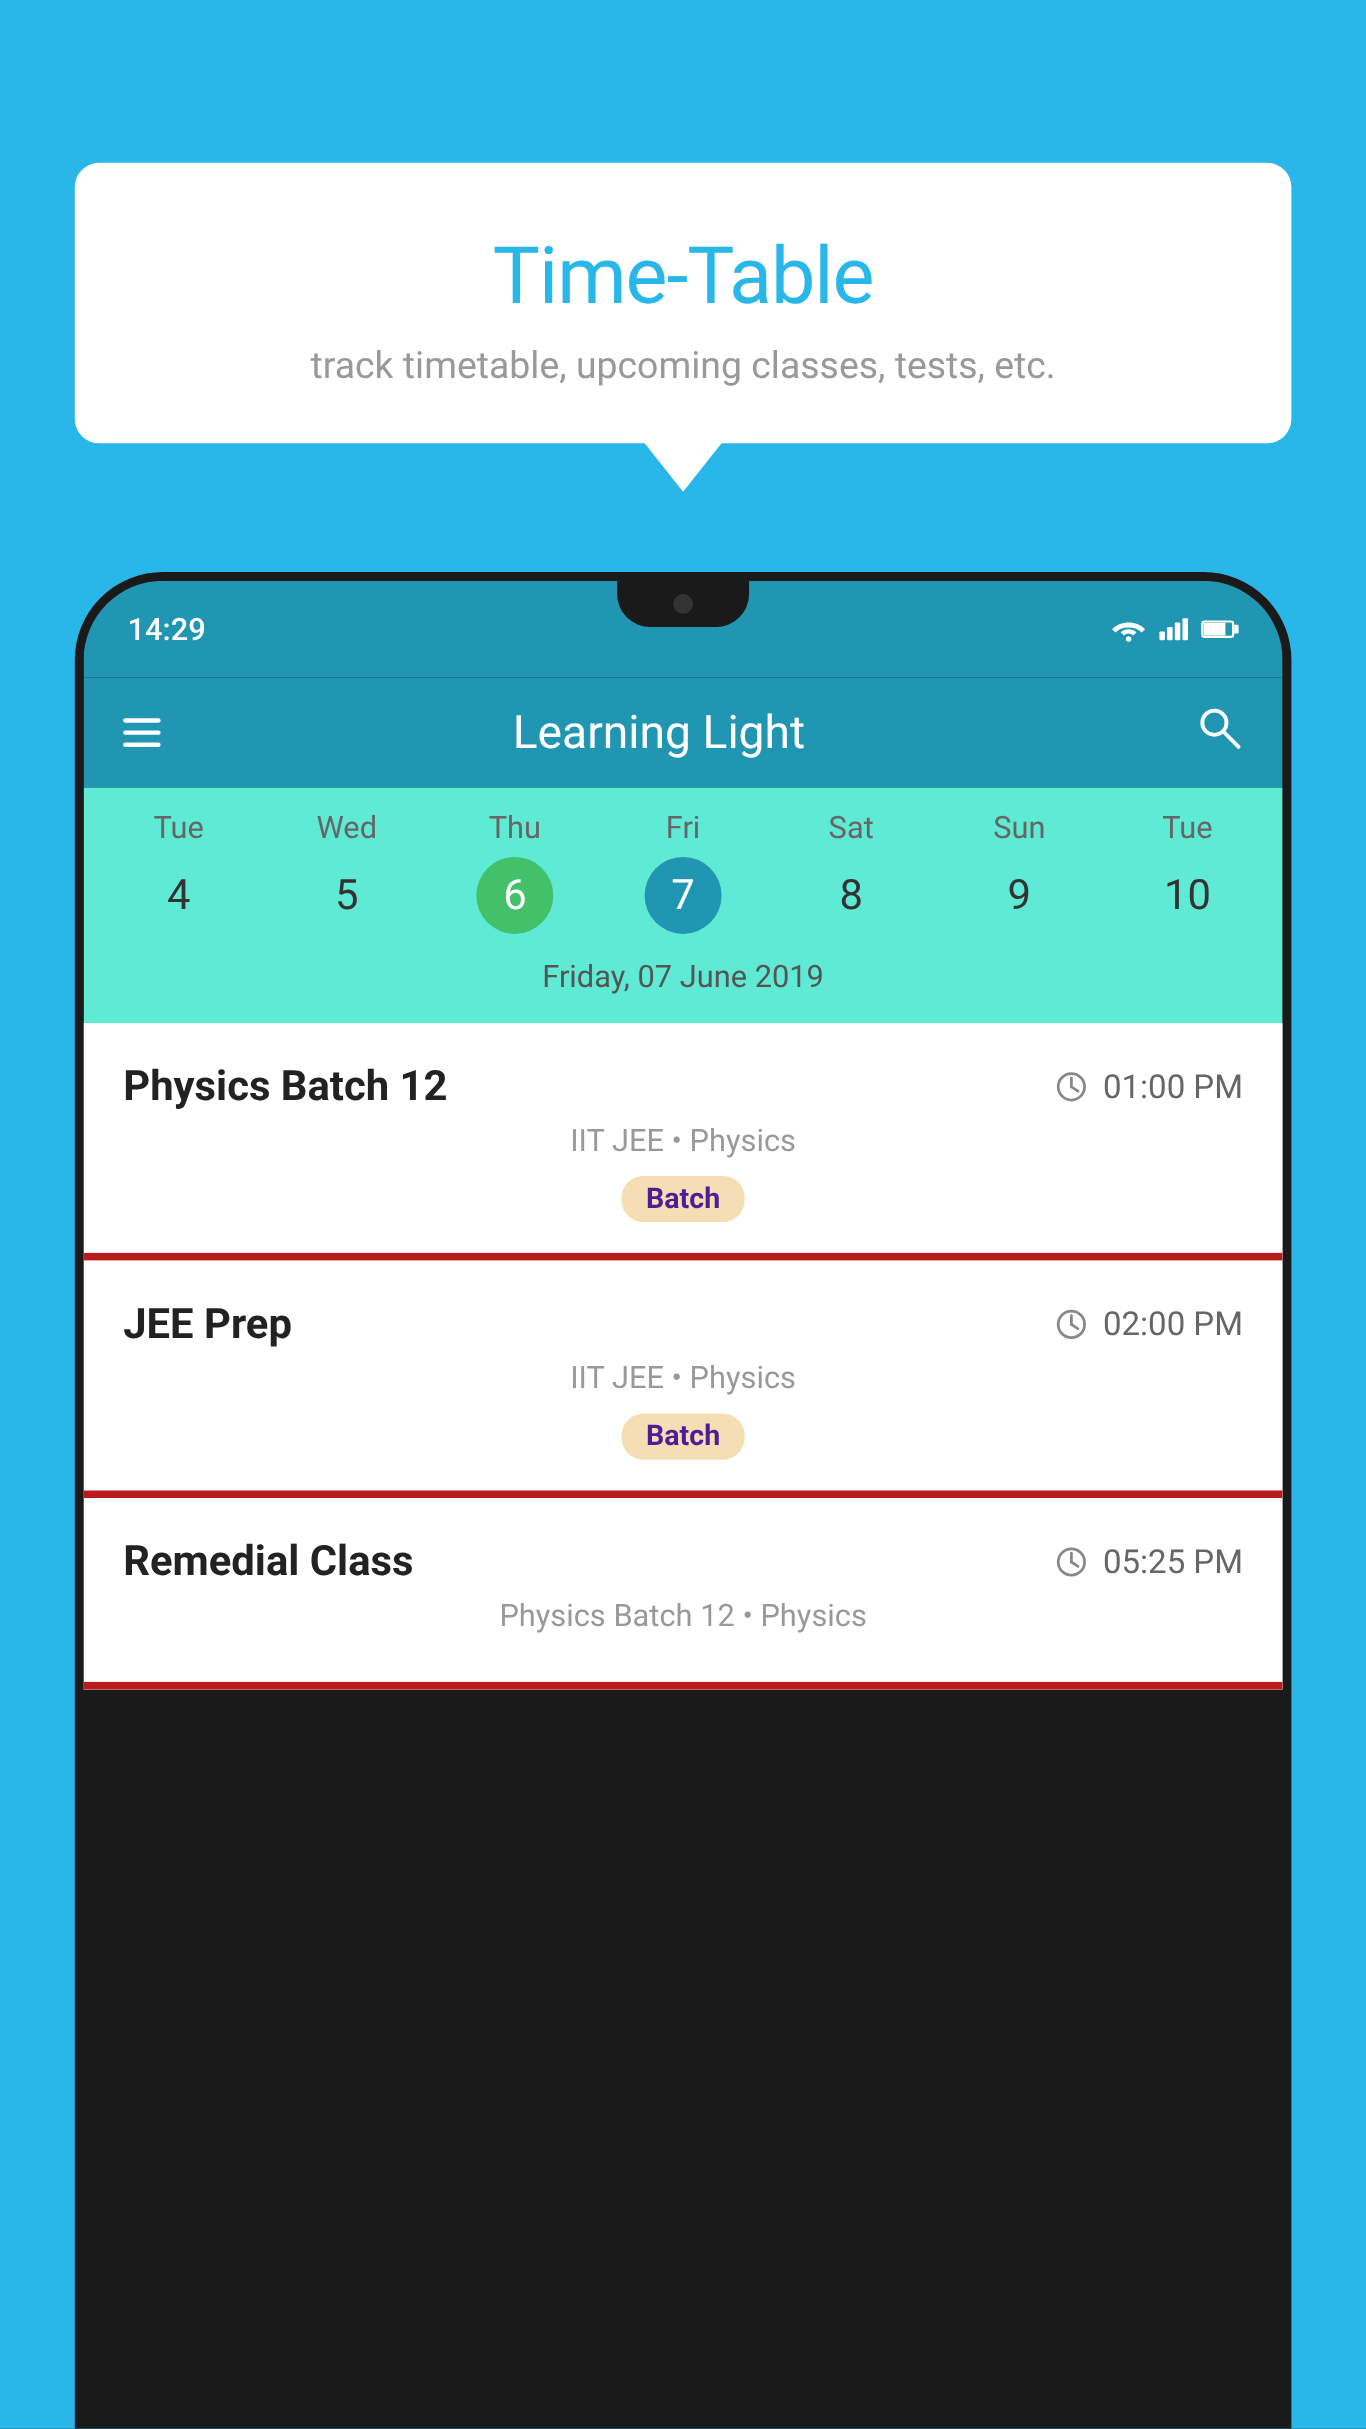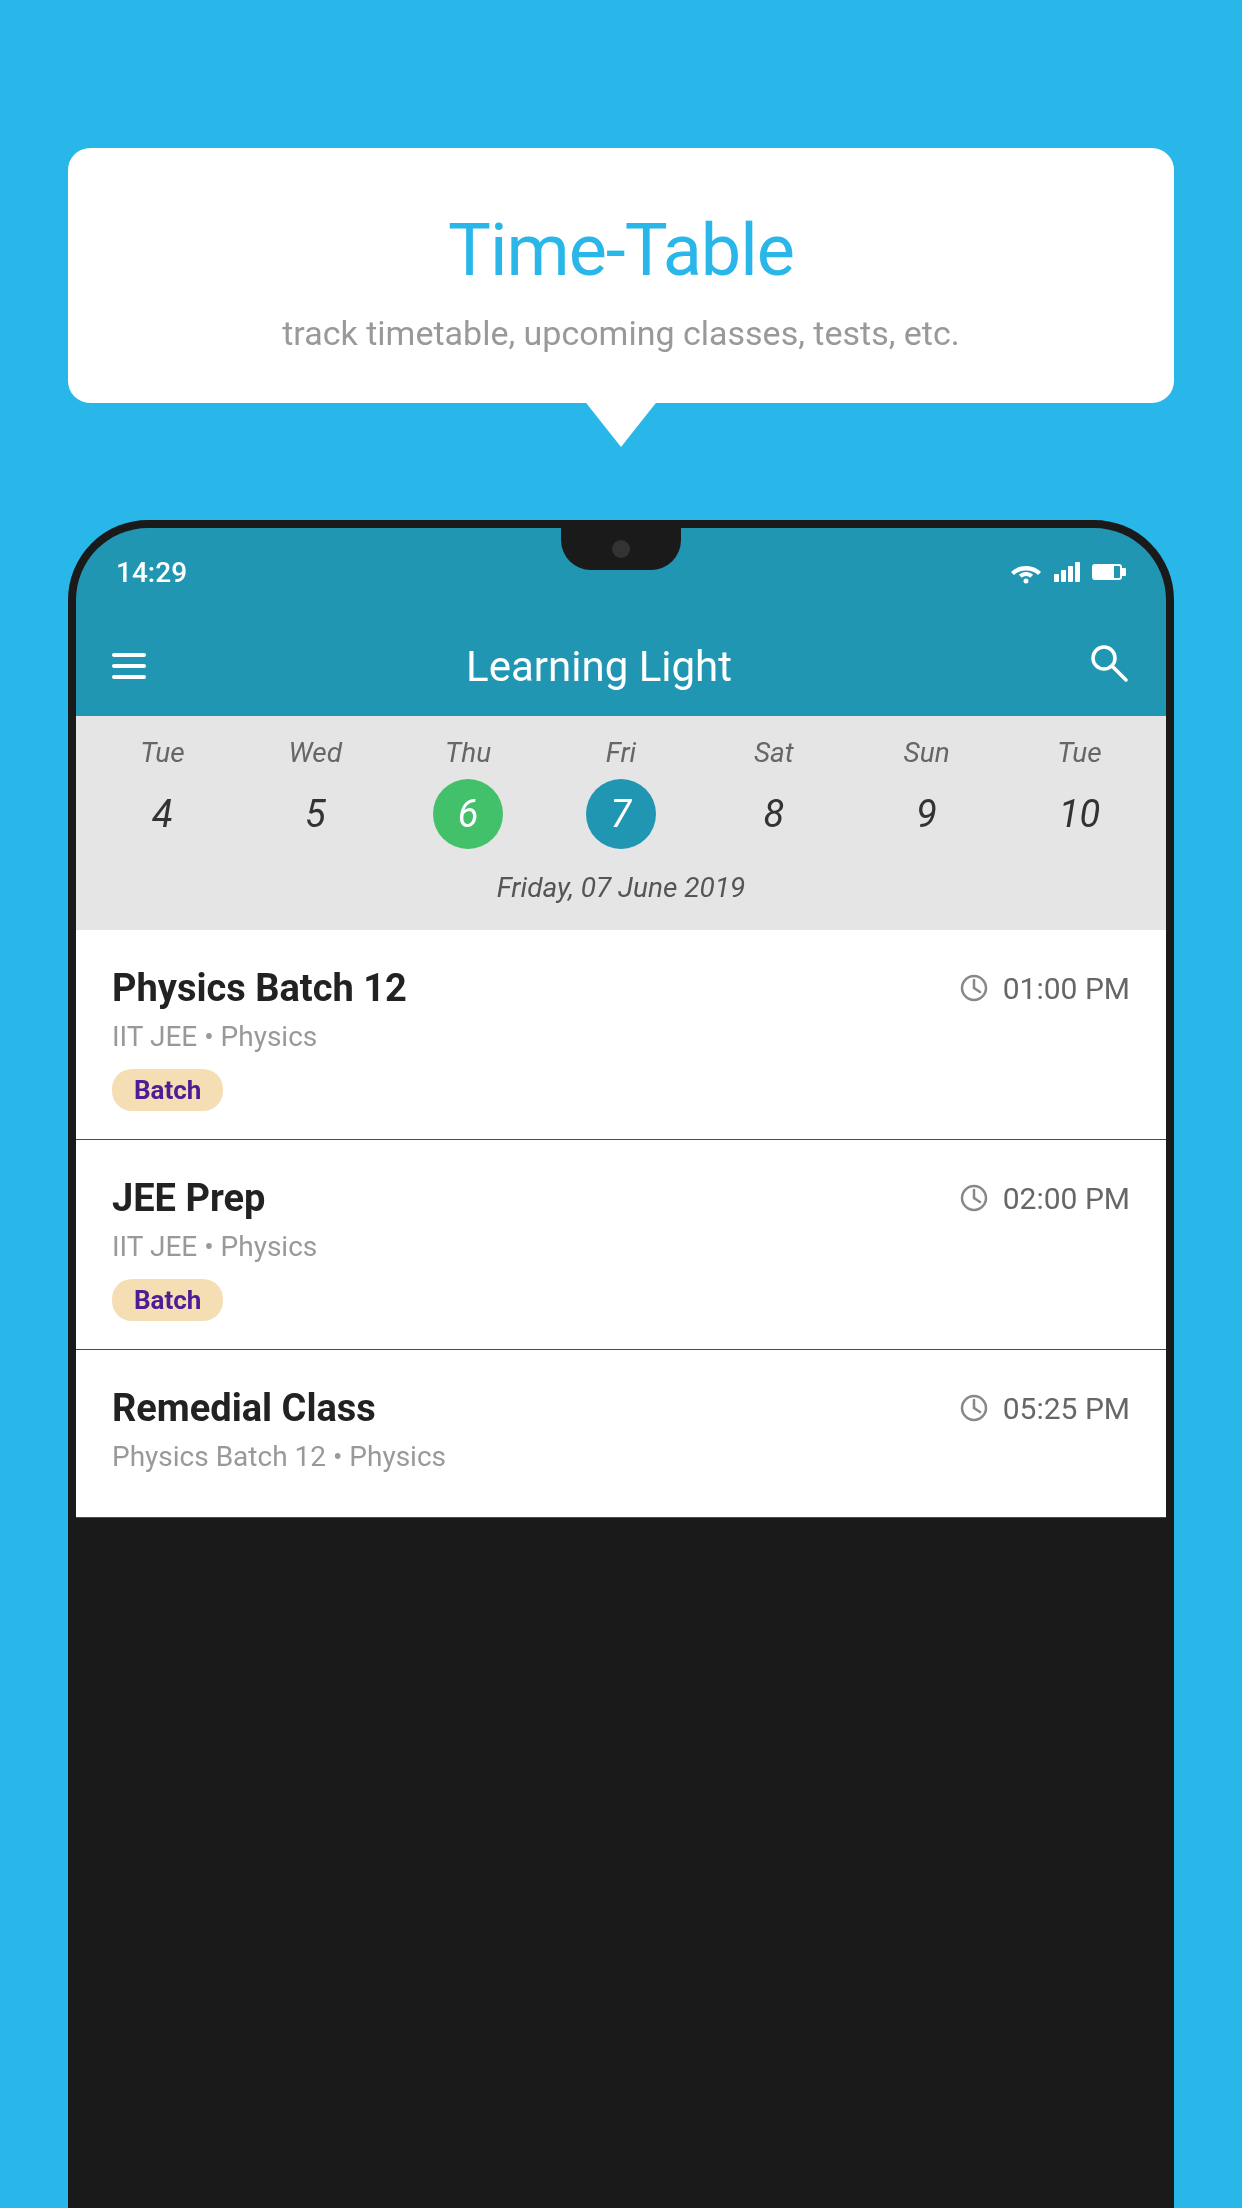--- a/index.html
+++ b/index.html
@@ -143,23 +143,22 @@
     }
 
     .search-icon-btn {
       color: white;
       font-size: 38px;
       cursor: pointer;
     }
 
     
     .calendar-section {
-      background: #e5e5e5;
+      background: #5eead4;
       padding: 20px 0 10px 0;
-      font-style: italic;
     }
 
     .days-row {
       display: flex;
       justify-content: space-around;
       padding: 0 10px;
       margin-bottom: 12px;
     }
 
     .day-col {
@@ -205,22 +204,23 @@
       padding: 10px 0 16px 0;
     }
 
     
     .schedule-list {
       background: white;
     }
 
     .schedule-item {
       padding: 36px 36px 28px 36px;
-      border-bottom: 1px solid #b91c1c;
-      background: white;
+      border-bottom: 7px solid #b91c1c;
+      background: white;
+      text-align: center;
     }
 
     .schedule-item-header {
       display: flex;
       justify-content: space-between;
       align-items: center;
       margin-bottom: 10px;
     }
 
     .schedule-item-title {

